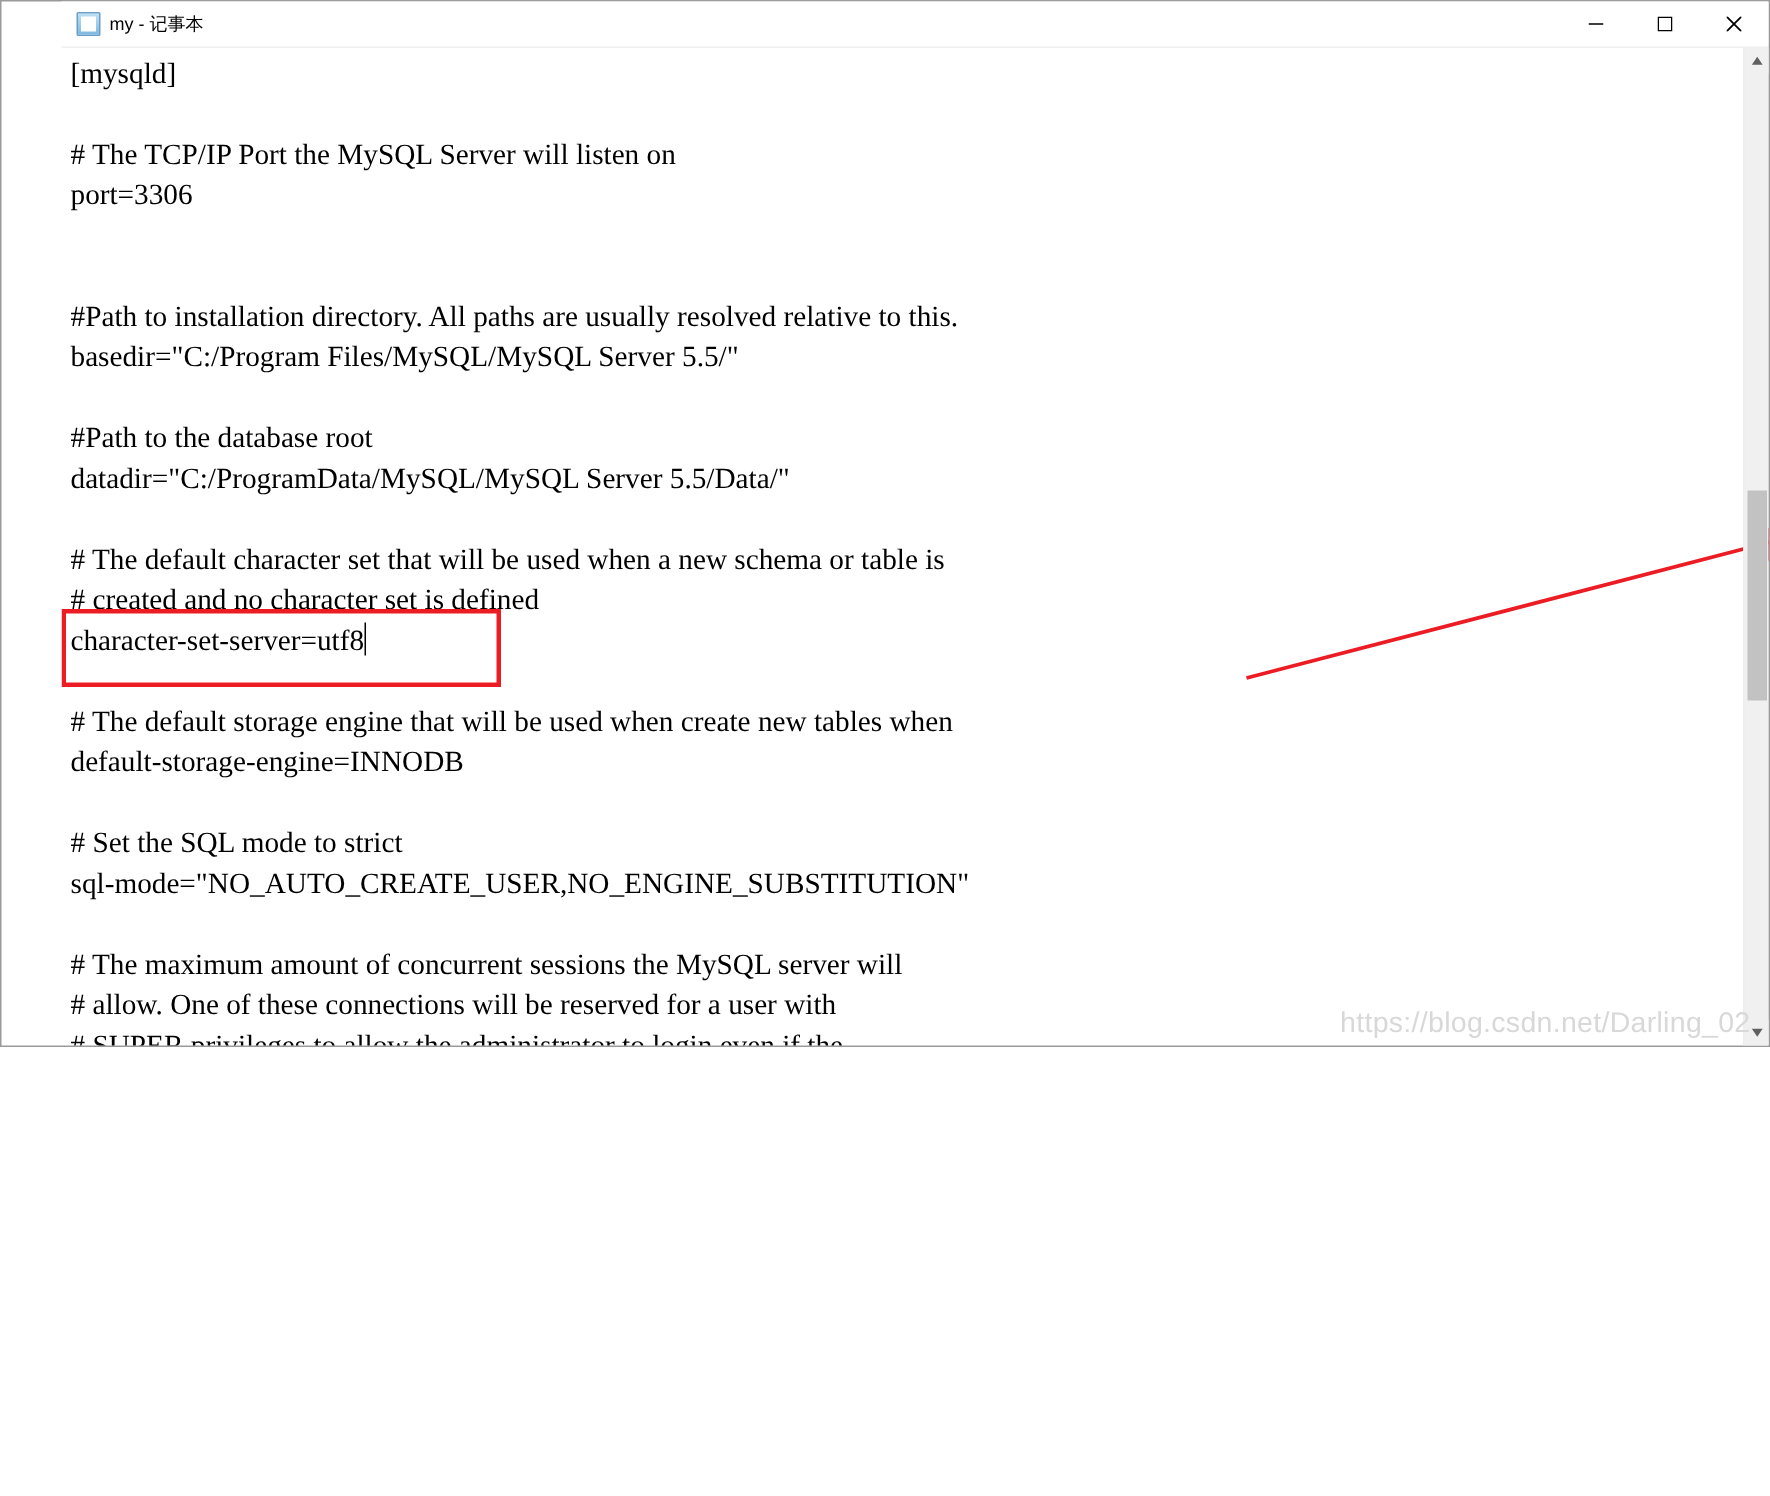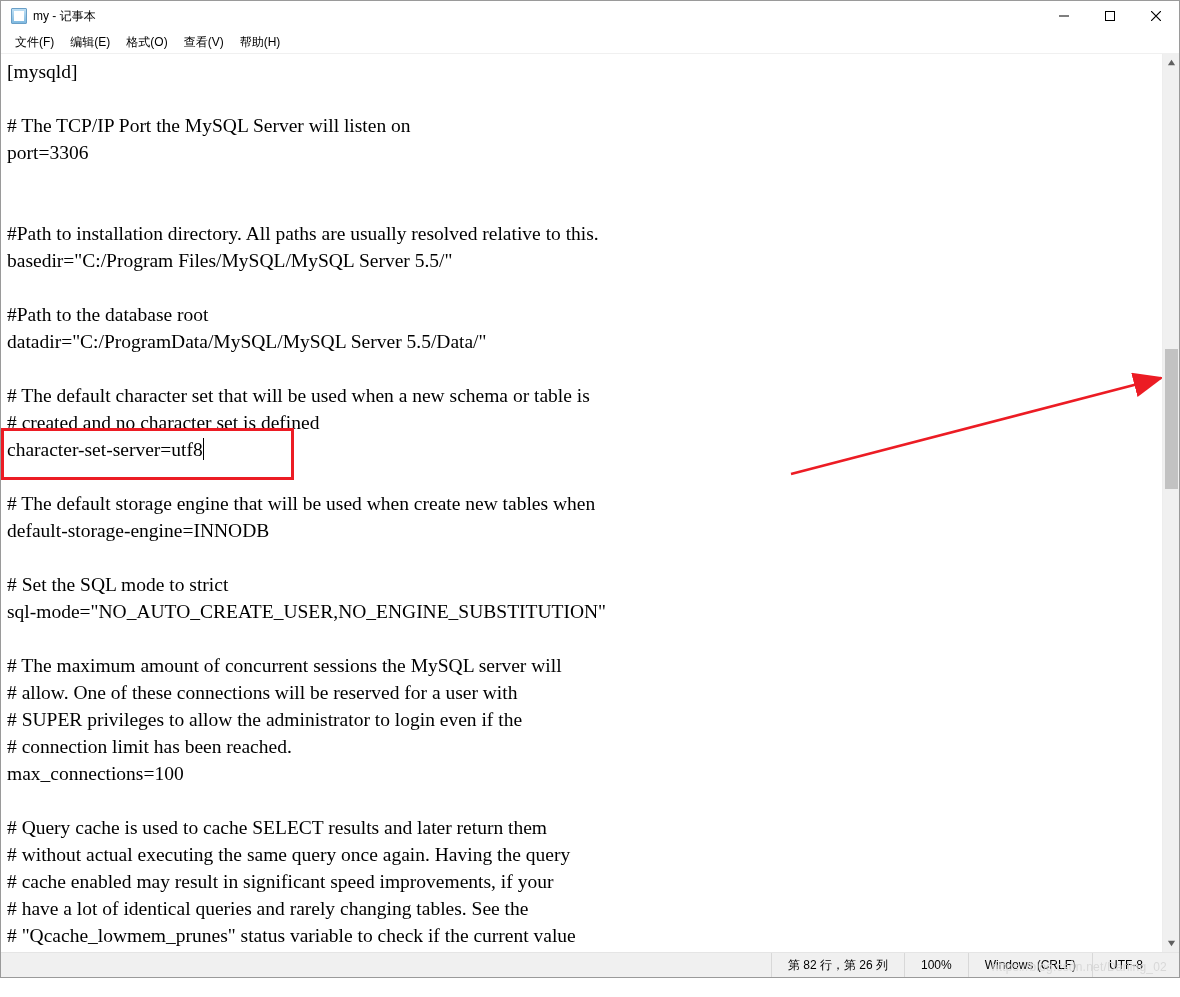--- a/index.html
+++ b/index.html
@@ -4,25 +4,26 @@
 <style>
   * { box-sizing: border-box; }
   html, body {
     margin: 0; padding: 0;
     width: 1180px; height: 997px;
     font-family: "Microsoft YaHei", "Segoe UI", Tahoma, sans-serif;
     background: #ffffff;
     overflow: hidden;
   }
   .window {
-    width: 1180px; height: 978px;
+    width: 1180px; height: 698px;
     border: 1px solid #9a9a9a;
     background: #ffffff;
     display: flex; flex-direction: column;
     position: relative;
+    padding-left: 40px;
   }
   .title-bar {
     height: 30px;
     background: #ffffff;
     display: flex; align-items: center;
     border-bottom: 0;
     position: relative;
   }
   .title-bar .app-icon {
     width: 16px; height: 16px;
@@ -121,21 +122,21 @@
     position: absolute;
     border: 3px solid #ec1c24;
   }
   .red-arrow {
     position: absolute;
     pointer-events: none;
   }
   .watermark {
     position: absolute;
     right: 12px; bottom: 3px;
-    font-size: 12px;
+    font-size: 19px;
     color: #d8d8d8;
     letter-spacing: 0.2px;
     user-select: none;
     font-family: "Segoe UI", sans-serif;
   }
   .caret {
     display:inline-block;
     width:1px; height:22px;
     background:#000;
     vertical-align:-4px;
@@ -162,27 +163,20 @@
           </svg>
       </div>
       <div class="win-btn">
         <svg viewBox="0 0 10 10">
             <path d="M0 0 L10 10 M10 0 L0 10" stroke="#000" stroke-width="1.2"></path>
           </svg>
       </div>
     </div>
   </div>
 
-  <div class="menu-bar">
-    <div class="menu-item">文件(F)</div>
-    <div class="menu-item">编辑(E)</div>
-    <div class="menu-item">格式(O)</div>
-    <div class="menu-item">查看(V)</div>
-    <div class="menu-item">帮助(H)</div>
-  </div>
 
   <div class="content-area">
     <div class="text-body" id="text-body">[mysqld]
 
 # The TCP/IP Port the MySQL Server will listen on
 port=3306
 
 
 #Path to installation directory. All paths are usually resolved relative to this.
 basedir="C:/Program Files/MySQL/MySQL Server 5.5/"
@@ -233,23 +227,16 @@
       </div>
       <div class="sb-thumb" id="sb-thumb" style="top: 295px; height: 140px;"></div>
       <div class="sb-btn down">
         <svg viewBox="0 0 10 10">
             <path d="M1 2 L9 2 L5 8 Z"></path>
           </svg>
       </div>
     </div>
   </div>
 
-  <div class="status-bar">
-    <div class="status-spacer"></div>
-    <div class="status-cell">第 82 行，第 26 列</div>
-    <div class="status-cell">100%</div>
-    <div class="status-cell">Windows (CRLF)</div>
-    <div class="status-cell last">UTF-8</div>
-  </div>
 
   <div class="watermark">https://blog.csdn.net/Darling_02</div>
 
 </div>
 
 </body></html>

